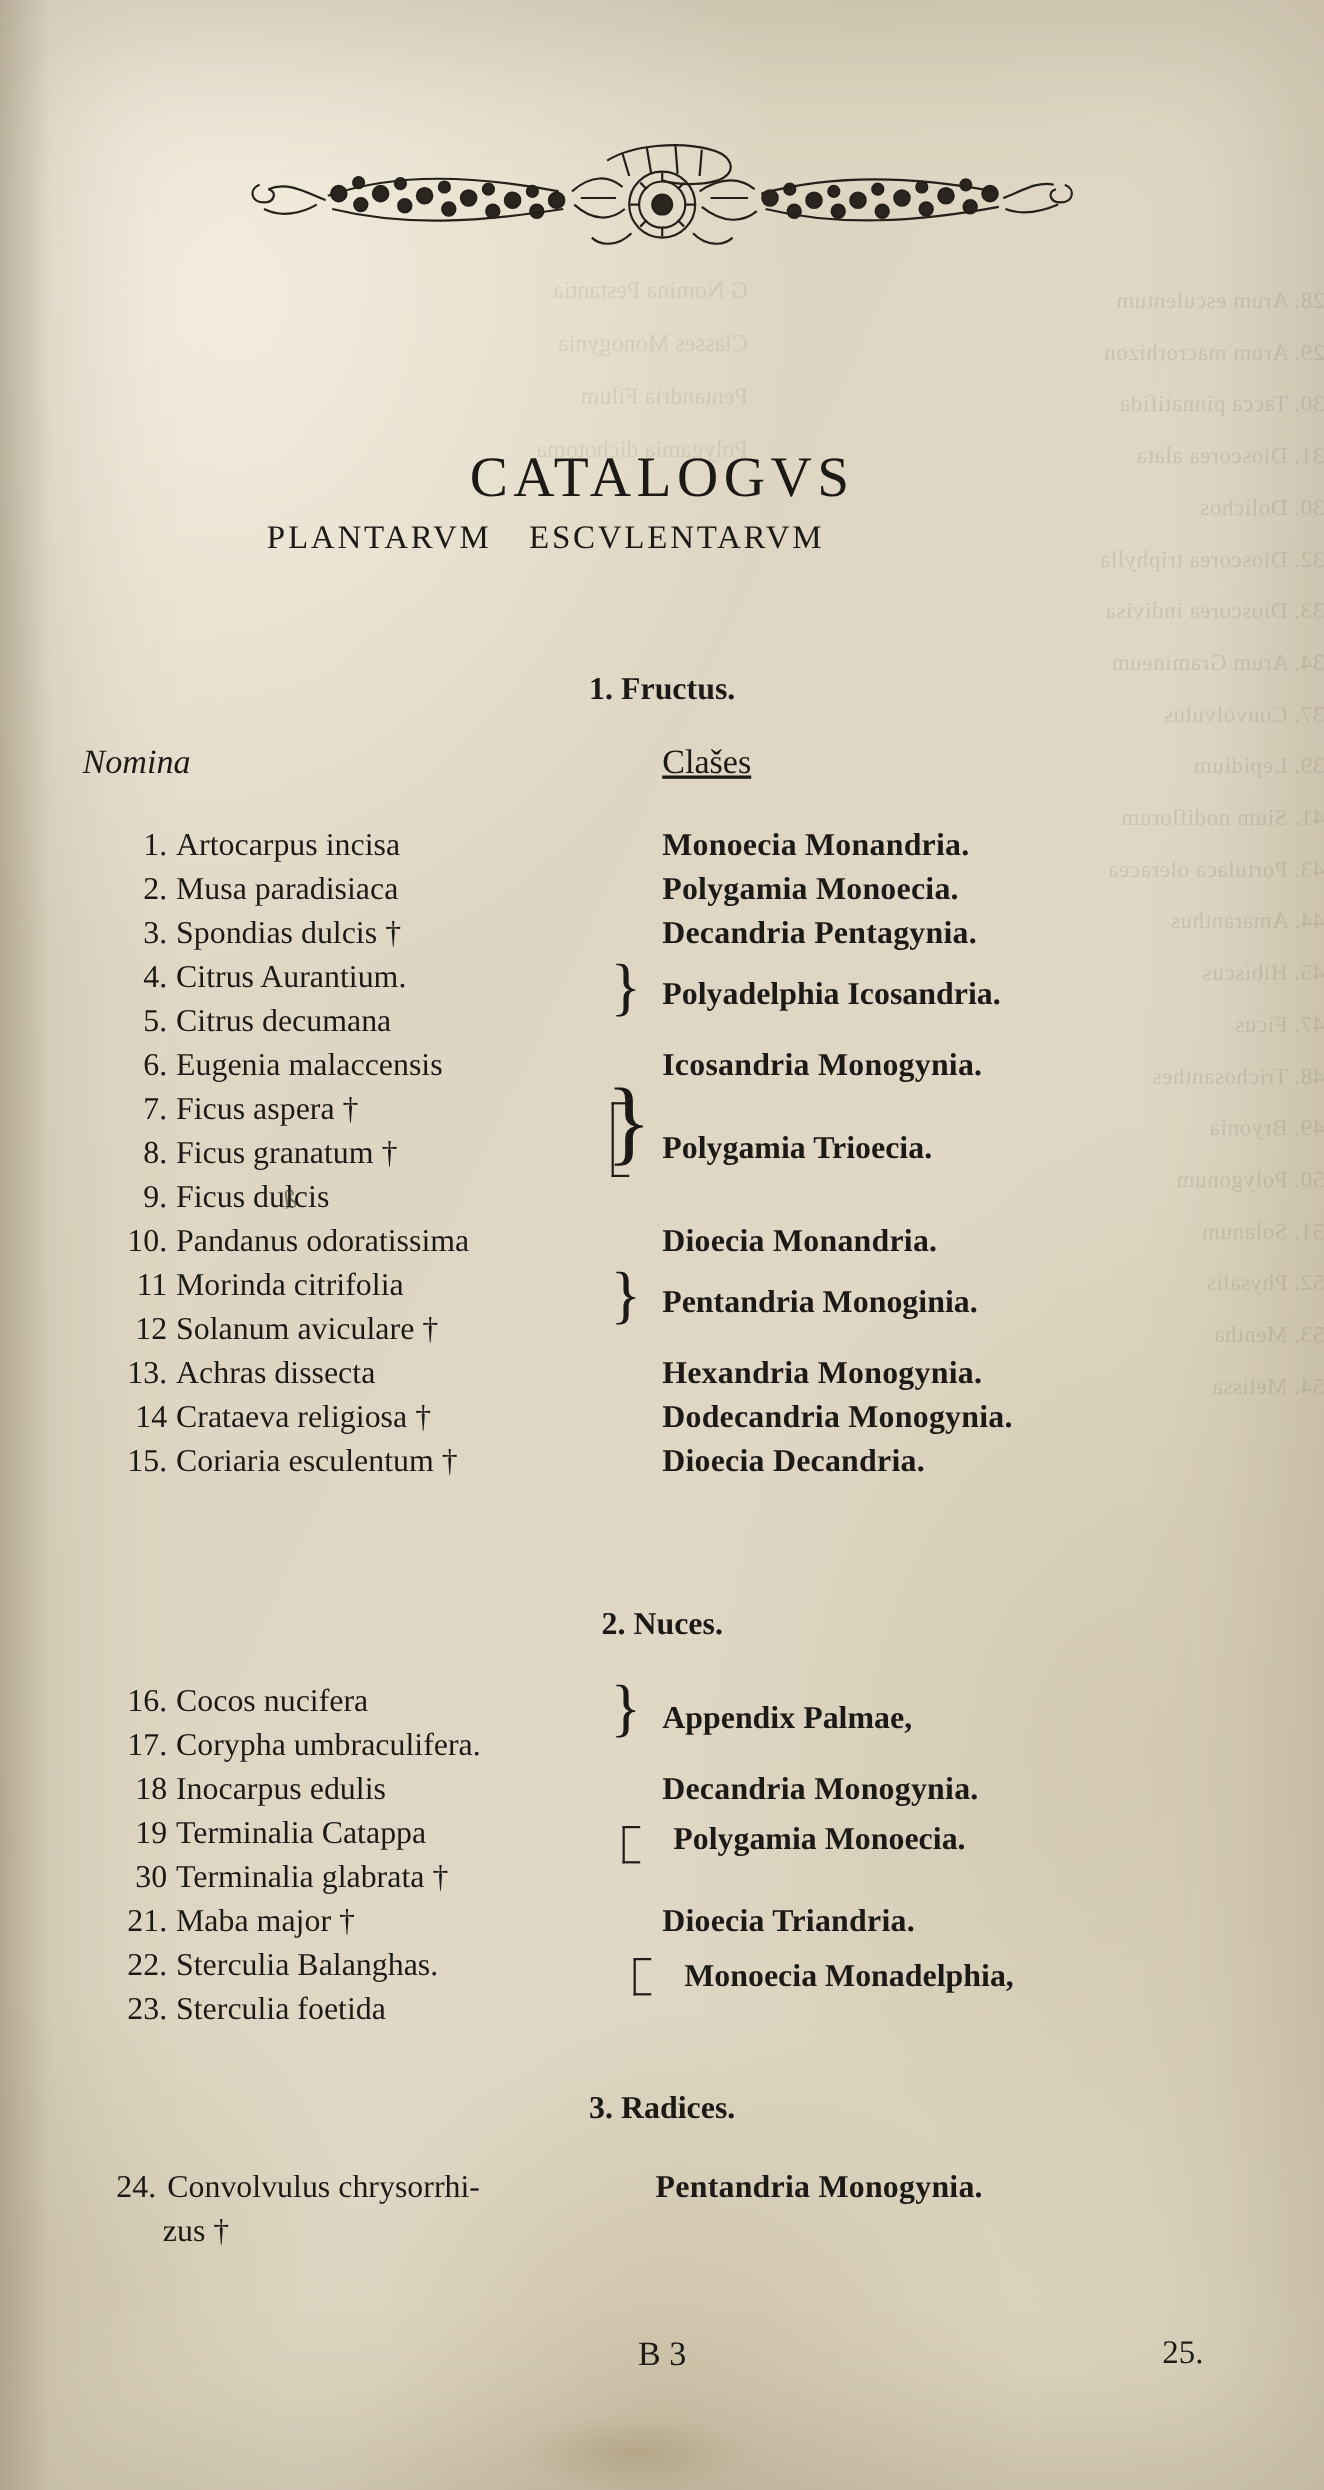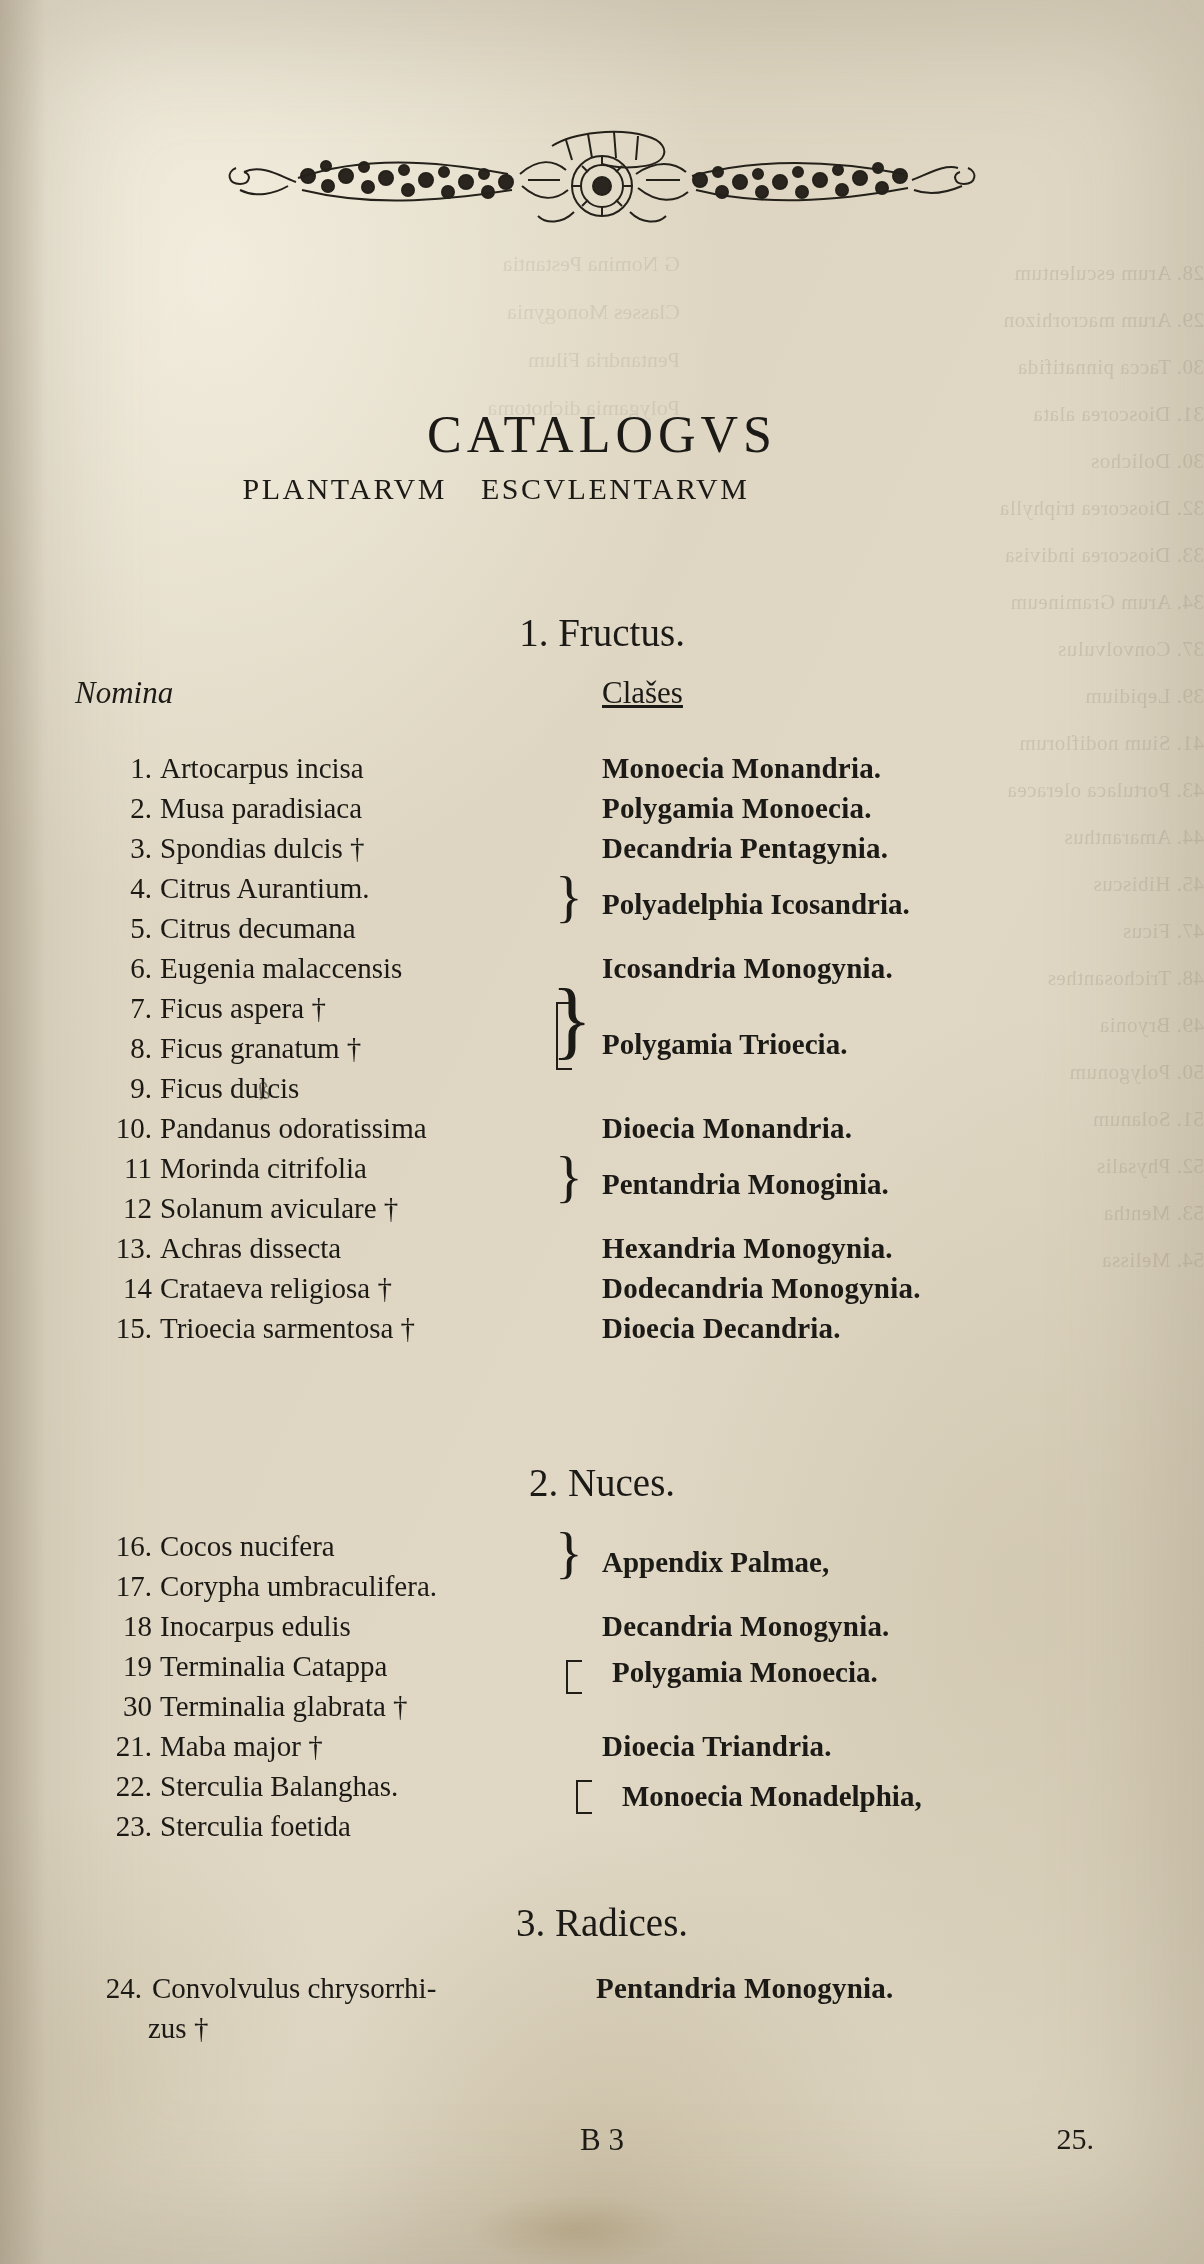--- a/index.html
+++ b/index.html
@@ -101,21 +101,22 @@
     top: 528px;
     width: 1204px;
     text-align: center;
     font-size: 30px;
     letter-spacing: 2.5px;
   }
   .sect-head {
     position: absolute;
     width: 1204px;
     text-align: center;
-    font-size: 39px;
+    font-size: 29px;
+    font-weight: bold;
   }
   .sect1 { top: 610px; }
   .sect2 { top: 1460px; }
   .sect3 { top: 1900px; }
 
   .colheads {
     position: absolute;
     top: 675px;
     left: 0;
     width: 1204px;
@@ -446,21 +447,21 @@
       <span class="name">Achras dissecta</span>
       <span class="cls">Hexandria Monogynia.</span>
     </div>
     <div class="row">
       <span class="num">14</span>
       <span class="name">Crataeva religiosa †</span>
       <span class="cls">Dodecandria Monogynia.</span>
     </div>
     <div class="row">
       <span class="num">15.</span>
-      <span class="name">Trioecia sarmentosa †</span>
+      <span class="name">Coriaria esculentum †</span>
       <span class="cls">Dioecia Decandria.</span>
     </div>
   </div>
 
   <div class="smudge1">ß</div>
 
   <div class="sect-head sect2">2.  Nuces.</div>
 
   <div class="list list-nuces">
     <div class="row">

